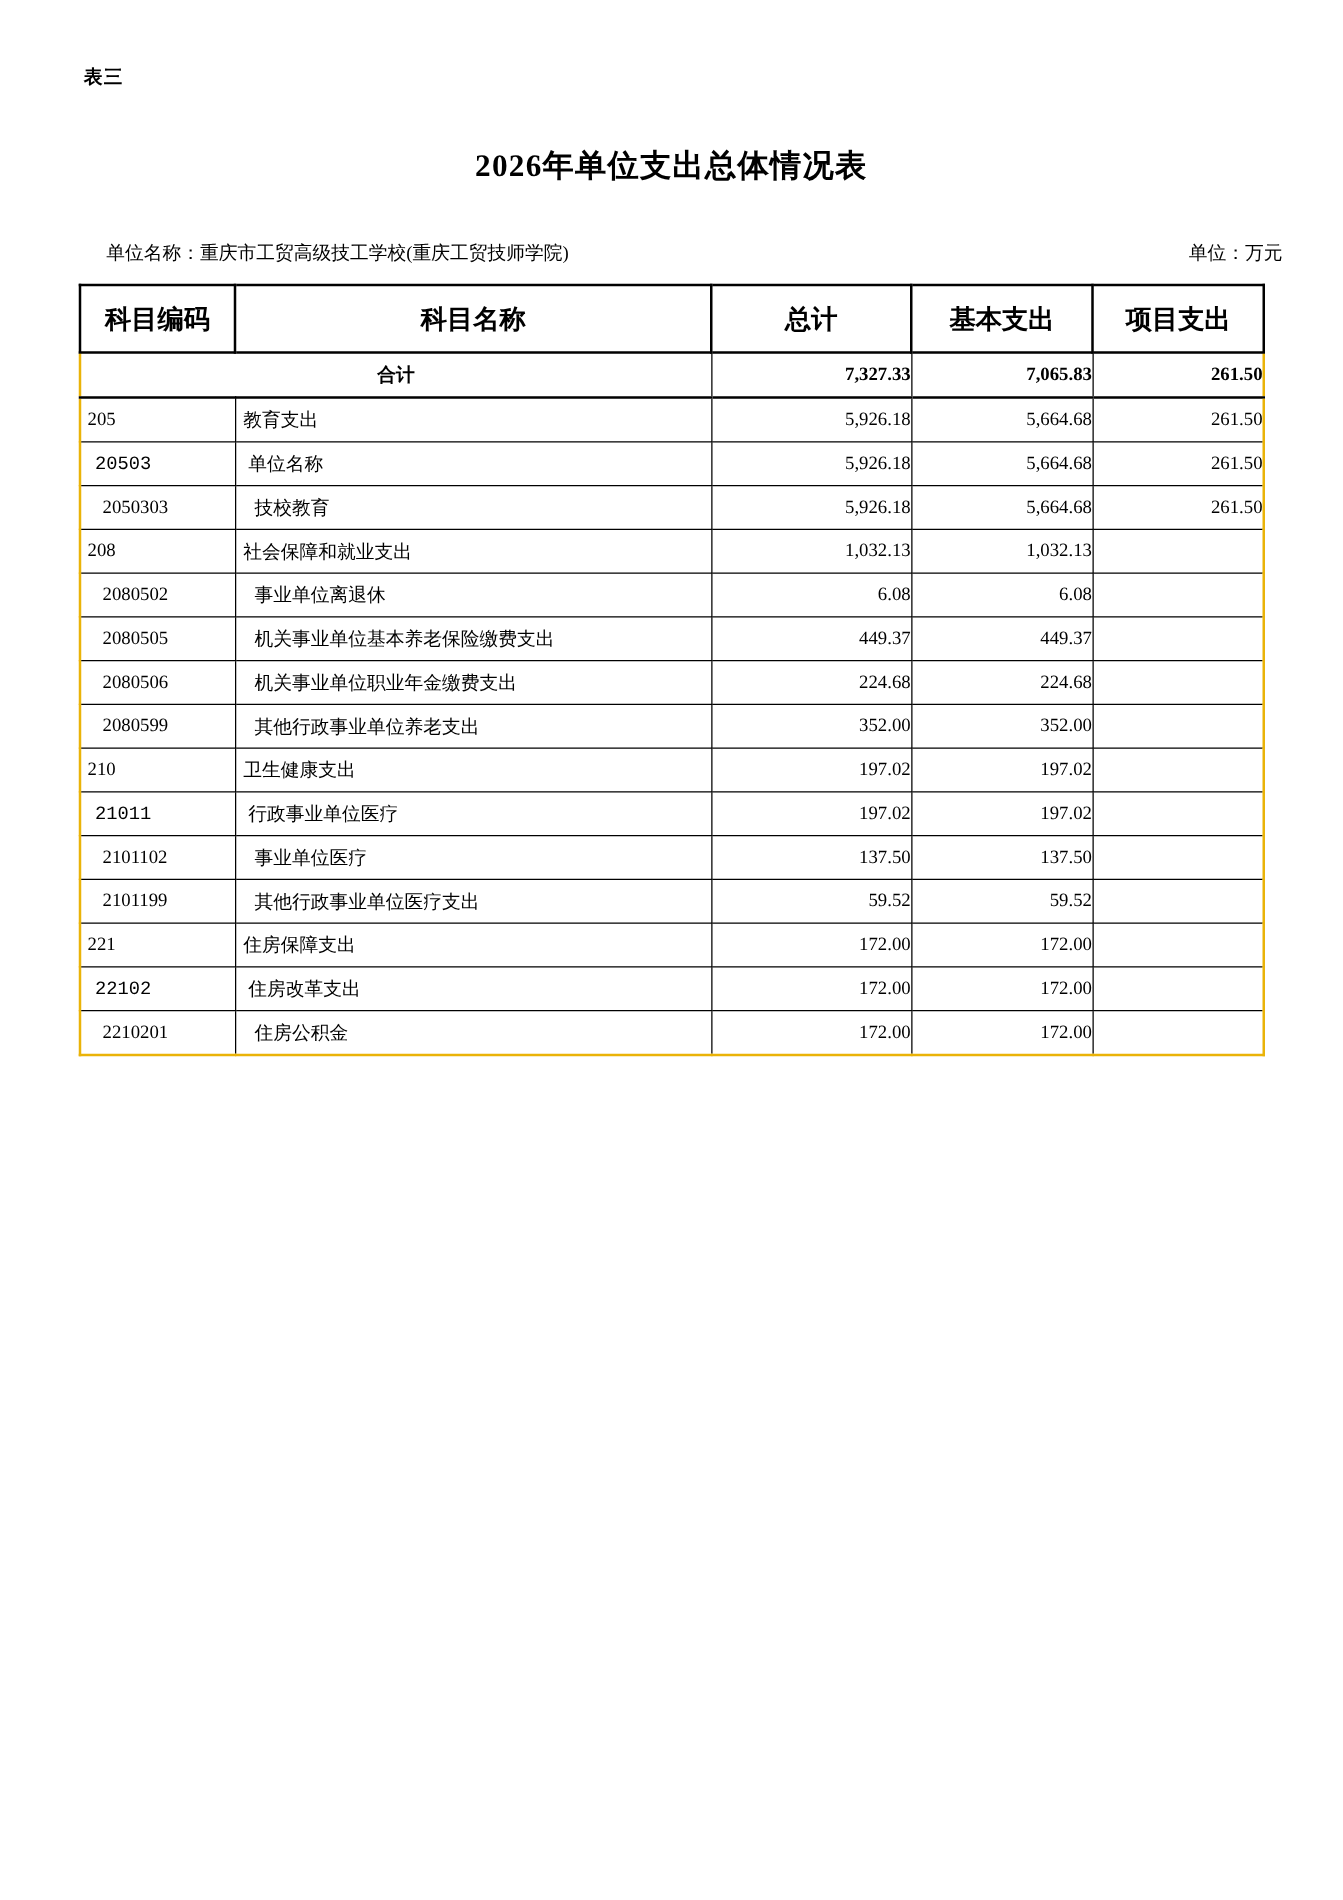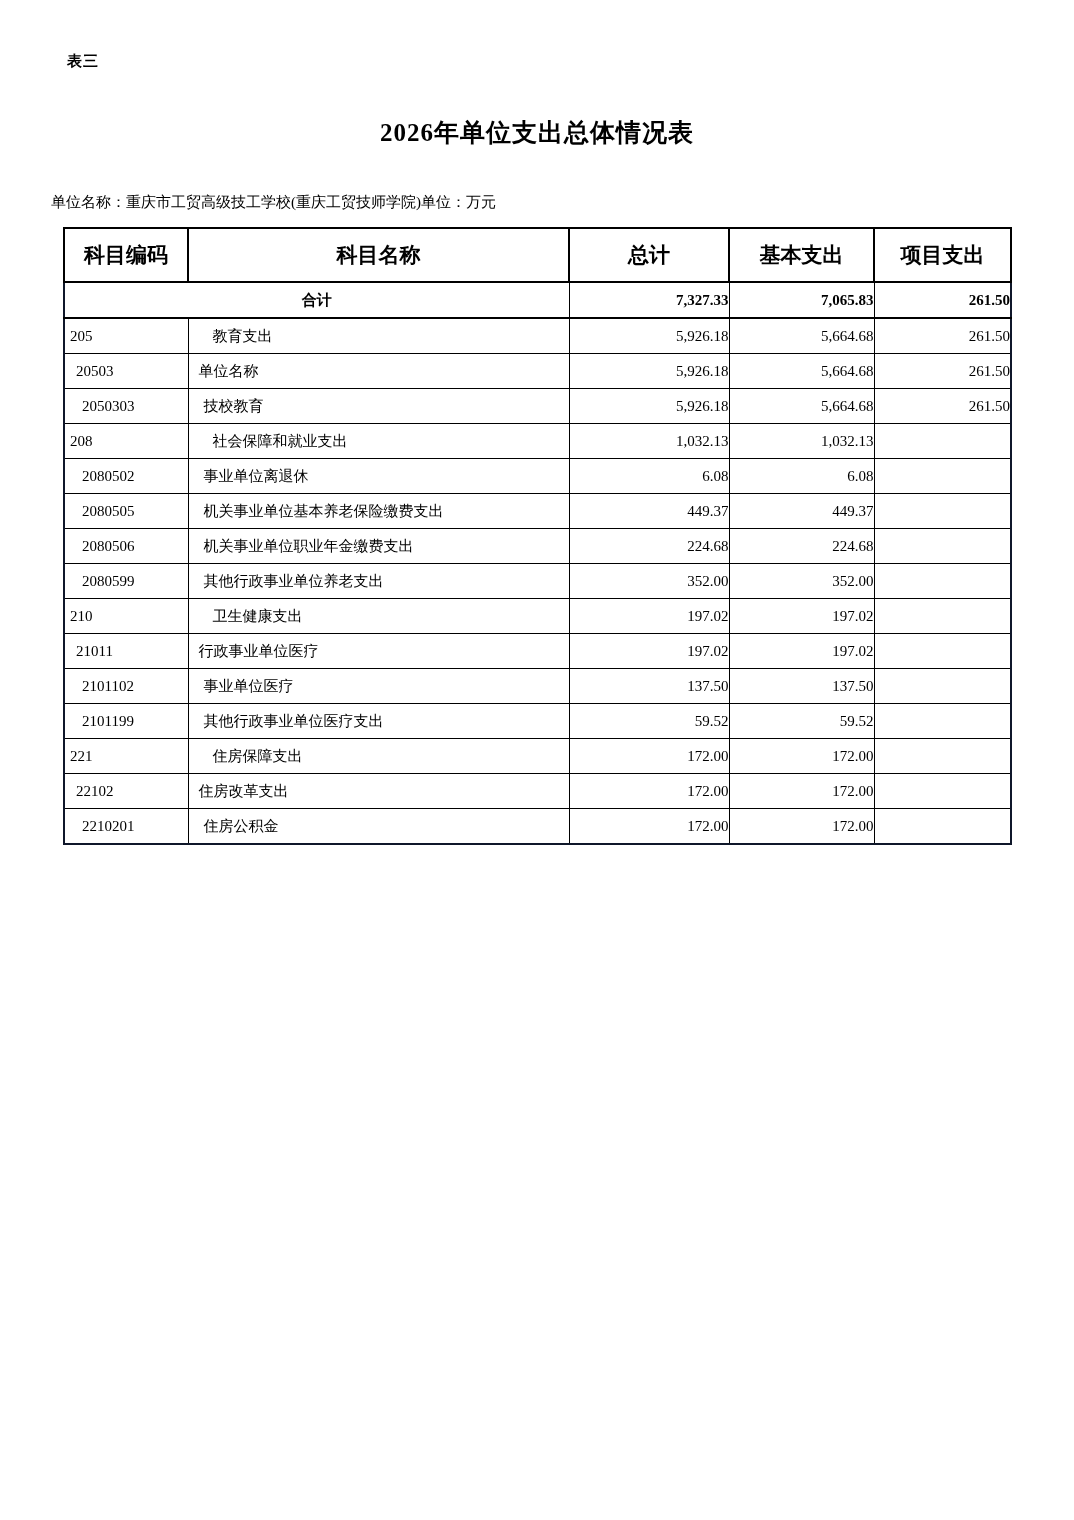--- a/index.html
+++ b/index.html
@@ -32,37 +32,37 @@
     width: 100%;
     margin: 0;
     text-align: center;
     font-family: "Liberation Serif", serif;
     font-weight: bold;
     font-size: 25px;
     letter-spacing: 1px;
   }
   .meta-row {
     position: absolute;
-    left: 51px;
+    left: 85px;
     top: 193px;
     width: 941px;
     display: flex;
-    justify-content: flex-start;
+    justify-content: space-between;
     align-items: baseline;
     font-family: "Liberation Serif", serif;
     font-size: 15px;
   }
   table.expenditure {
     position: absolute;
     left: 63px;
     top: 227px;
     width: 947px;
     border-collapse: collapse;
     table-layout: fixed;
-    border: 2px solid #0f172a;
+    border: 2px solid #eab308;
   }
   table.expenditure col.c-code    { width: 124px; }
   table.expenditure col.c-name    { width: 381px; }
   table.expenditure col.c-total   { width: 160px; }
   table.expenditure col.c-basic   { width: 145px; }
   table.expenditure col.c-project { width: 137px; }
   table.expenditure th {
     height: 52px;
     border: 2px solid #000;
     font-family: "Liberation Sans", sans-serif;
@@ -100,23 +100,23 @@
     font-size: 14.5px;
     text-align: left;
   }
   td.num {
     font-family: "Liberation Serif", serif;
     font-size: 15px;
     text-align: right;
     padding-right: 4px;
   }
   td.code.lv0 { padding-left: 5px;  }
-  td.code.lv1 { padding-left: 11px; }
+  td.code.lv1 { padding-left: 11px; font-family: Liberation Mono, monospace; }
   td.code.lv2 { padding-left: 17px; }
-  td.name.lv0 { padding-left: 24px;  }
+  td.name.lv0 { padding-left: 6px;  }
   td.name.lv1 { padding-left: 10px; }
   td.name.lv2 { padding-left: 15px; margin-top: 12px; }
 </style>
 </head>
 <body>
 
 <div class="page">
 
   <div class="sheet-label">表三</div>
 

